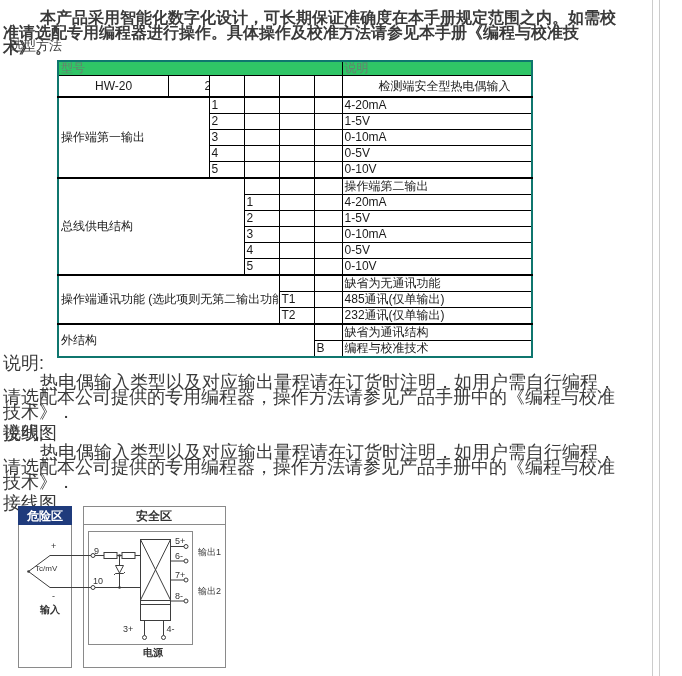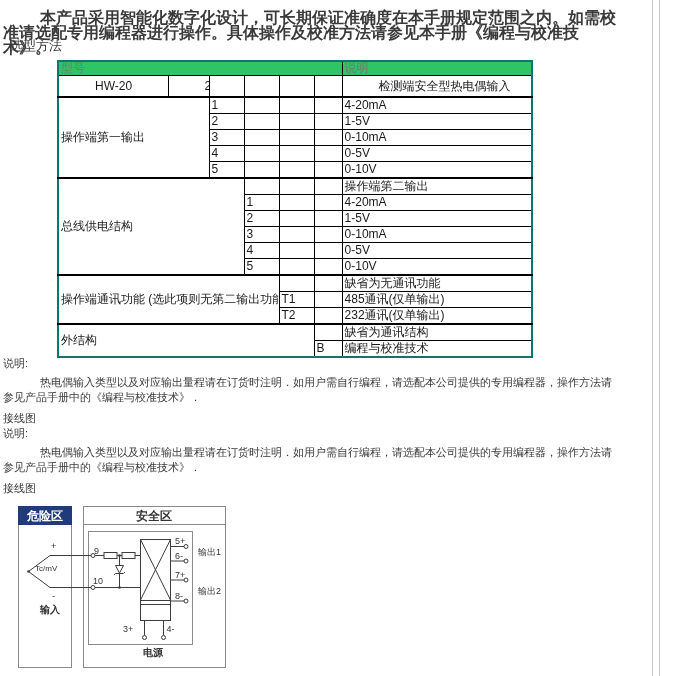--- a/index.html
+++ b/index.html
@@ -6,21 +6,21 @@
   body{
     width:682px;height:676px;position:relative;background:#ffffff;
     font-family:"Liberation Sans","DejaVu Sans",sans-serif;
     color:#3a3a3a;overflow:hidden;
   }
   .vline{position:absolute;top:0;width:1px;height:676px;background:#cccccc;}
   .intro{position:absolute;left:3px;top:10px;width:616px;font-size:16px;line-height:15px;font-weight:bold;}
   .intro p{margin:0;text-indent:37px;}
   .heading{position:absolute;left:10px;font-size:13px;line-height:15px;}
   .sel-heading{top:38px;}
-  .note-block{position:absolute;left:3px;width:616px;font-size:11px;line-height:15px;}
+  .note-block{position:absolute;left:3px;width:616px;font-size:18px;line-height:15px;}
   .nb1{top:356px;}
   .nb2{top:426px;}
   .note-text{margin:4px 0 6px;text-indent:37px;}
   
   .tbl-wrap{position:absolute;left:57px;top:60px;}
   table.sel{border-collapse:collapse;table-layout:fixed;width:474px;font-size:12px;color:#1a1a1a;border:2px solid #0f766e;}
   table.sel td{border:1px solid #000;padding:0 2px;height:15px;line-height:13px;white-space:nowrap;overflow:hidden;vertical-align:middle;}
   tr.head td{background:#2FC566;color:#6b7b71;height:12px;}
   tr.model-row td{height:20px;padding-left:36px;}
   td.c{text-align:center;}

